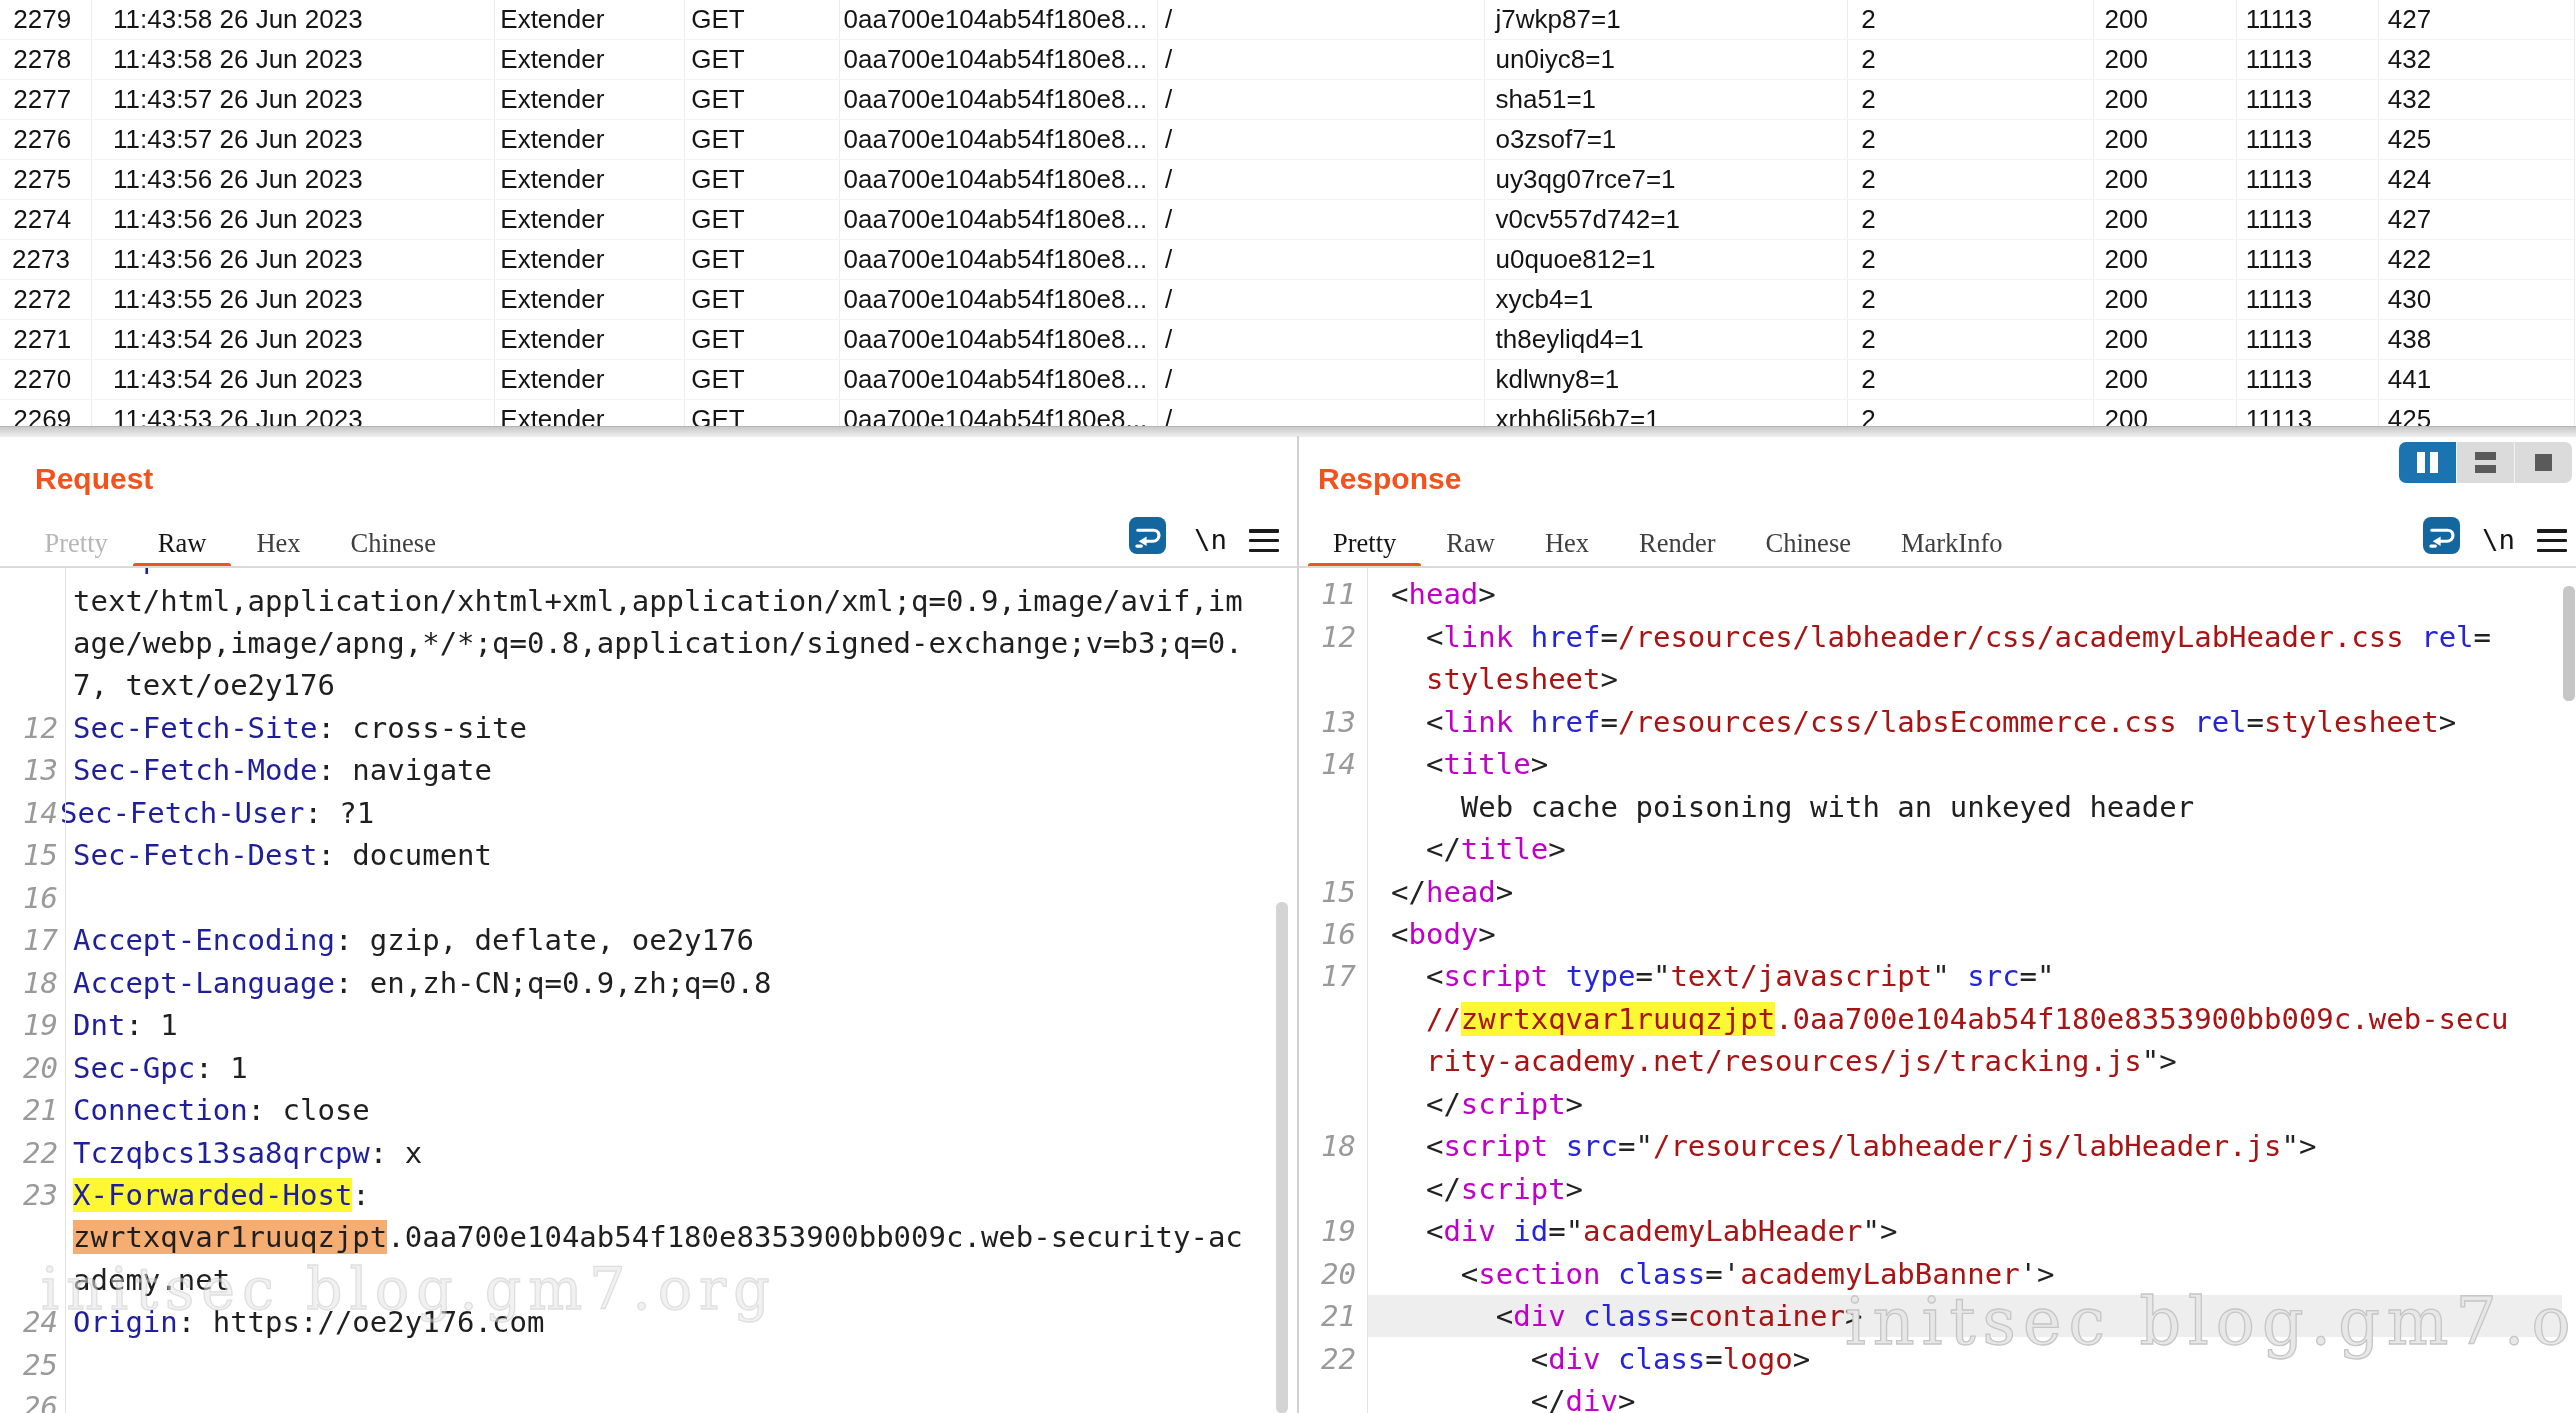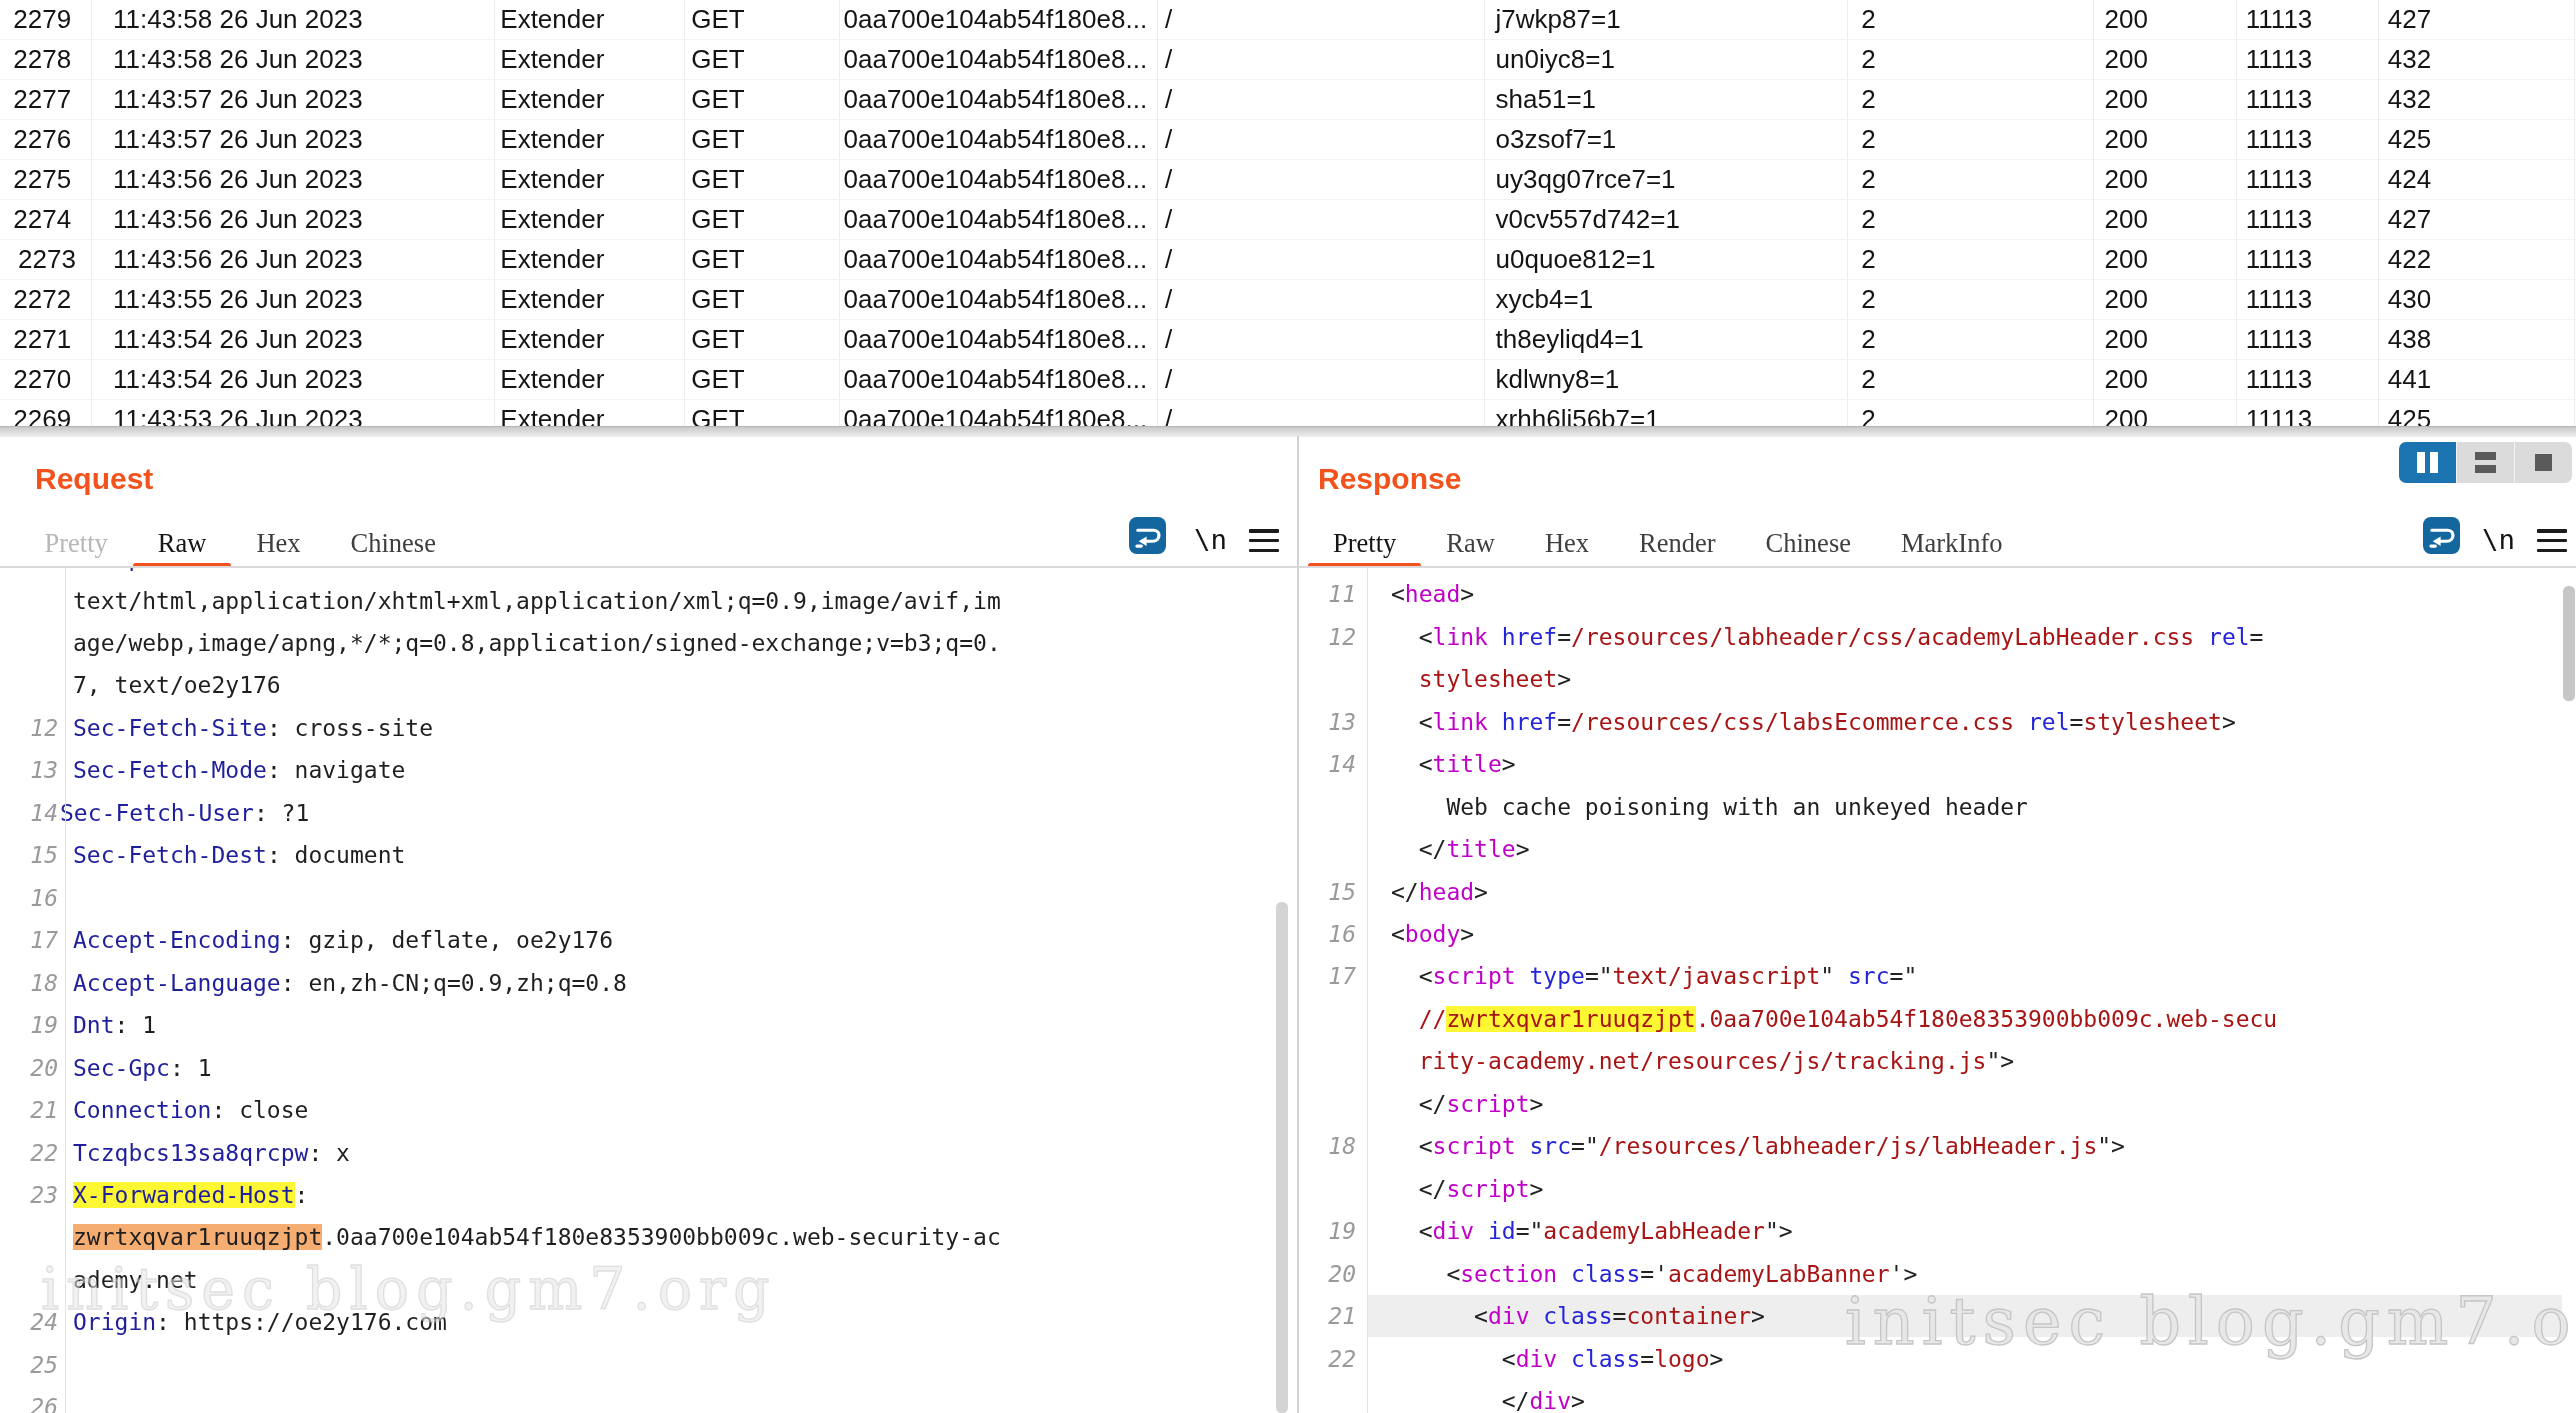--- a/index.html
+++ b/index.html
@@ -40,21 +40,21 @@
   .lseg.sel{background:#1b74b0;}
   .lseg + .lseg{border-left:1.8px solid #f2f2f2;}
   .ic-cols{display:flex;gap:4.4px;}
   .ic-cols i{display:block;width:8px;height:21px;background:#fff;}
   .ic-rows{display:flex;flex-direction:column;gap:4.4px;}
   .ic-rows i{display:block;width:21px;height:8px;background:#5a5a5a;}
   .ic-single{width:17.7px;height:17.7px;background:#5a5a5a;}
 
   
   .editor{position:absolute;top:568px;height:846px;overflow:hidden;
-          font-family:"DejaVu Sans Mono",monospace;font-size:23px;}
+          font-family:"DejaVu Sans Mono",monospace;font-size:29px;}
   .edrow{position:absolute;left:0;right:0;height:42px;line-height:42px;white-space:pre;}
   .ln{position:absolute;left:0;width:58px;text-align:right;color:#9a9a9a;font-style:italic;}
   .code{position:absolute;}
   .rowbg{position:absolute;top:0;bottom:0;right:0;background:#eeeeee;}
   .gutterline{position:absolute;top:568px;height:846px;width:0.9px;background:#e2e2e2;}
   .tk-h{color:var(--navy);}
   .tk-p{color:#1f1f1f;}
   .tk-t{color:var(--tag);}
   .tk-a{color:var(--attr);}
   .tk-v{color:var(--val);}
@@ -145,21 +145,21 @@
       <div class="hcell" style="width: 155px; padding-left: 6.2px;">GET</div>
       <div class="hcell" style="width: 318px; padding-left: 3.5px;">0aa700e104ab54f180e8...</div>
       <div class="hcell" style="width: 327px; padding-left: 7px;">/</div>
       <div class="hcell" style="width: 363px; padding-left: 10.6px;">v0cv557d742=1</div>
       <div class="hcell" style="width: 246px; padding-left: 13.3px;">2</div>
       <div class="hcell" style="width: 143px; padding-left: 10.6px;">200</div>
       <div class="hcell" style="width: 142px; padding-left: 8.8px;">11113</div>
       <div class="hcell" style="width: 196px; padding-left: 8.8px;">427</div>
     </div>
     <div class="hrow">
-      <div class="hcell" style="width: 92px; padding-left: 18px;">2273</div>
+      <div class="hcell" style="width: 92px; padding-left: 12px;">2273</div>
       <div class="hcell" style="width: 403px; padding-left: 21px;">11:43:56 26 Jun 2023</div>
       <div class="hcell" style="width: 190px; padding-left: 5.3px;">Extender</div>
       <div class="hcell" style="width: 155px; padding-left: 6.2px;">GET</div>
       <div class="hcell" style="width: 318px; padding-left: 3.5px;">0aa700e104ab54f180e8...</div>
       <div class="hcell" style="width: 327px; padding-left: 7px;">/</div>
       <div class="hcell" style="width: 363px; padding-left: 10.6px;">u0quoe812=1</div>
       <div class="hcell" style="width: 246px; padding-left: 13.3px;">2</div>
       <div class="hcell" style="width: 143px; padding-left: 10.6px;">200</div>
       <div class="hcell" style="width: 142px; padding-left: 8.8px;">11113</div>
       <div class="hcell" style="width: 196px; padding-left: 8.8px;">422</div>

